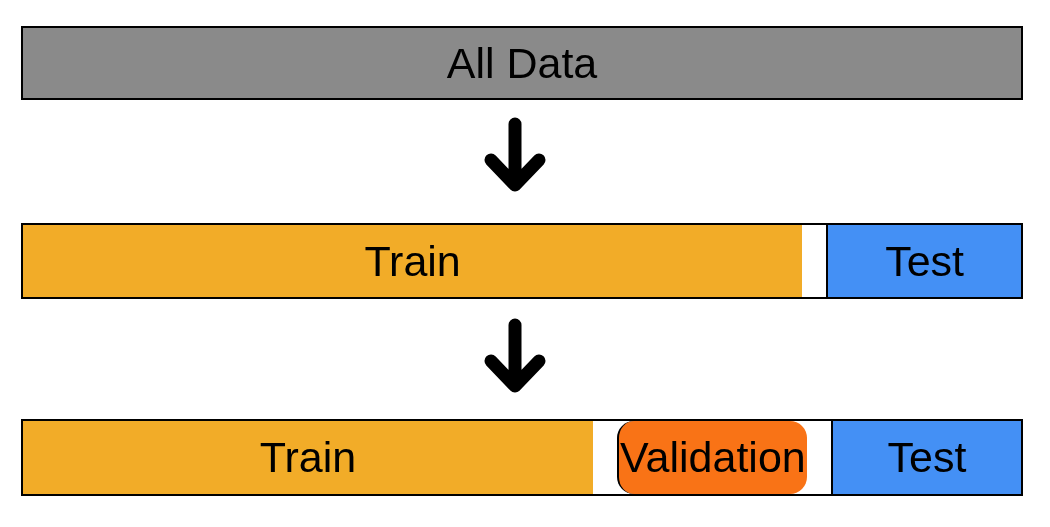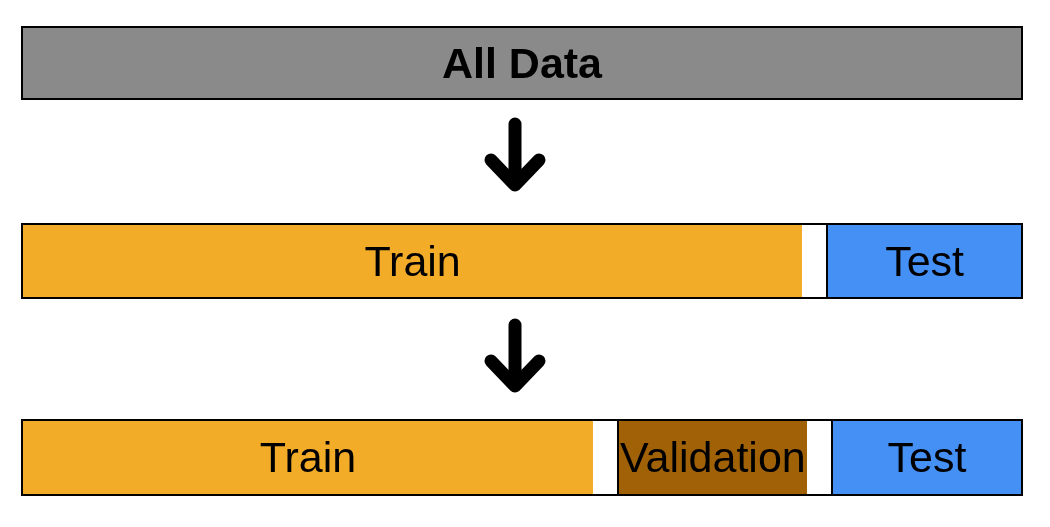--- a/index.html
+++ b/index.html
@@ -38,21 +38,21 @@
     overflow: visible;
     white-space: nowrap;
   }
   .seg + .seg { border-left: 2px solid #000000; margin-left: 24px; }
   .seg-label {
     font-size: 43px;
     line-height: 1;
     color: #000000;
     letter-spacing: 0px;
   }
-  .seg-label.bold { font-weight: bold; }
+  .seg-label.bold { font-weight: normal; }
   .arrow-wrap {
     position: absolute;
     width: 64px;
     height: 78px;
   }
   .arrow-1 { left: 483px; top: 117px; }
   .arrow-2 { left: 483px; top: 318px; }
   .arrow-wrap svg { display: block; width: 64px; height: 78px; }
 </style>
 </head>
@@ -84,21 +84,21 @@
   <div class="arrow-wrap arrow-2">
     <svg viewBox="0 0 64 78">
       <path d="M32 7 L32 59 M8 43 L32 68 L56 43" fill="none" stroke-width="13" stroke-linecap="round" stroke-linejoin="round" stroke="#000000"></path>
     </svg>
   </div>
 
   <div class="bar bar-3">
     <div class="seg" style="background-color: rgb(242, 172, 40); width: 60%;">
       <span class="seg-label">Train</span>
     </div>
-    <div class="seg" style="background-color: #a16207; width: 20%;">
+    <div class="seg" style="background-color: #f97316; width: 20%; border-radius: 17px;">
       <span class="seg-label">Validation</span>
     </div>
     <div class="seg" style="background-color: rgb(68, 144, 245); width: 20%;">
       <span class="seg-label">Test</span>
     </div>
   </div>
 
 </div>
 
 </body></html>

